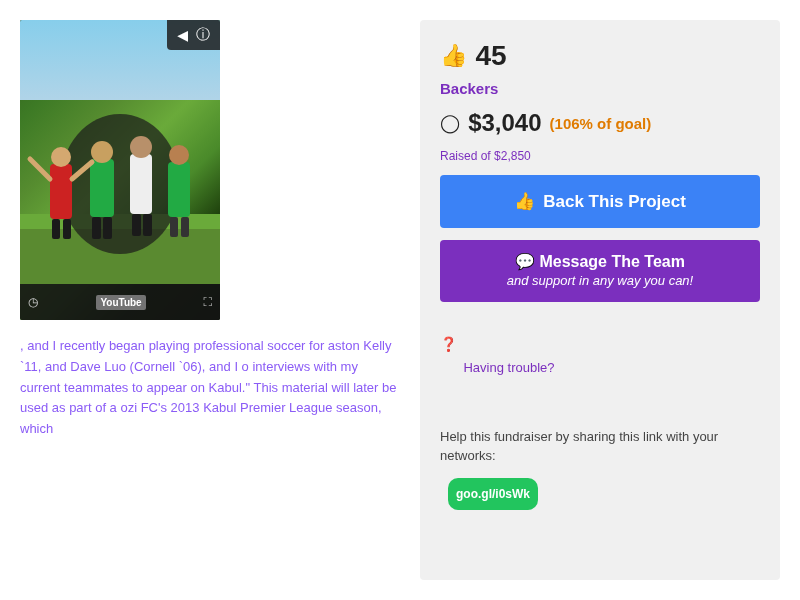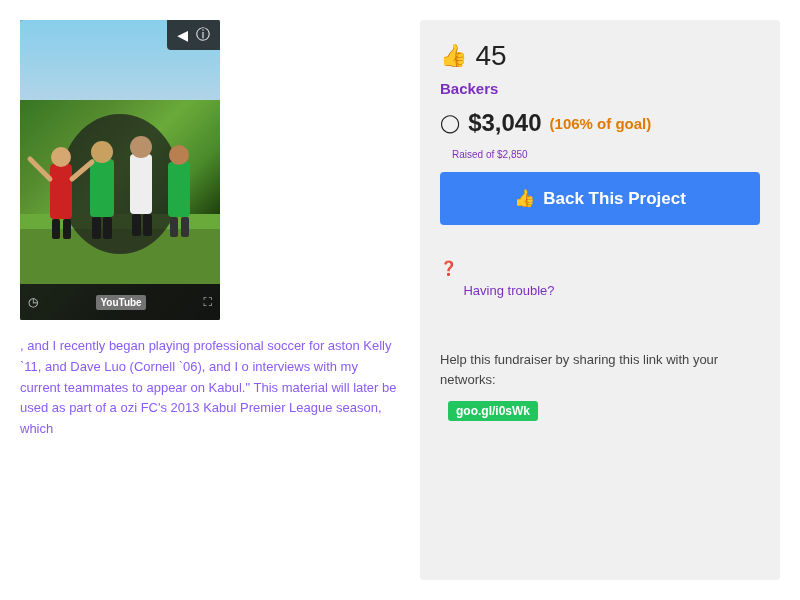--- a/index.html
+++ b/index.html
@@ -123,21 +123,21 @@
       gap: 8px;
     }
 
     .thumbs-up-icon {
       font-size: 22px;
       color: #222;
     }
 
     .backers-count {
       font-size: 28px;
-      font-weight: normal;
+      font-weight: bold;
       color: #222;
     }
 
     .backers-label {
       color: #7b2fbe;
       font-size: 15px;
       font-weight: 700;
       margin-top: -4px;
     }
 
@@ -160,23 +160,22 @@
     }
 
     .percent-badge {
       color: #e07b00;
       font-size: 15px;
       font-weight: bold;
     }
 
     .raised-label {
       color: #7b2fbe;
-      font-size: 10px;
+      font-size: 12px;
       font-weight: 500;
-      margin-left: 12px;
     }
 
     .back-btn {
       background: #3b82f6;
       color: #fff;
       border: none;
       border-radius: 4px;
       padding: 16px 20px;
       font-size: 17px;
       font-weight: bold;
@@ -242,22 +241,22 @@
       align-items: center;
       gap: 8px;
       flex-wrap: wrap;
       font-size: 13px;
       color: #444;
     }
 
     .share-link-badge {
       background: #22c55e;
       color: #fff;
-      padding: 3px 8px;
-      border-radius: 3px;
+      padding: 9px 8px;
+      border-radius: 10px;
       font-size: 12px;
       font-weight: bold;
       cursor: pointer;
     }
 
     .sky-bg {
       position: absolute;
       top: 0;
       left: 0;
       right: 0;
@@ -346,20 +345,27 @@
       <span class="amount-value">$3,040</span>
       <span class="percent-badge">(106% of goal)</span>
     </div>
     <div class="raised-label">Raised of $2,850</div>
 
     <button class="back-btn">
       <span>👍</span>
       <span>Back This Project</span>
     </button>
 
+    <button class="message-btn">
+      <span>
+        <span>💬 </span>
+        <span>Message The Team</span>
+      </span>
+      <span class="sub-text">and support in any way you can!</span>
+    </button>
 
     <div class="trouble-row">
       <span class="trouble-icon">❓</span>
       <a class="trouble-link">Having trouble?</a>
     </div>
 
     <div class="share-text">Help this fundraiser by sharing this link with your networks:</div>
 
     <div class="share-link-row">
       <span></span>

